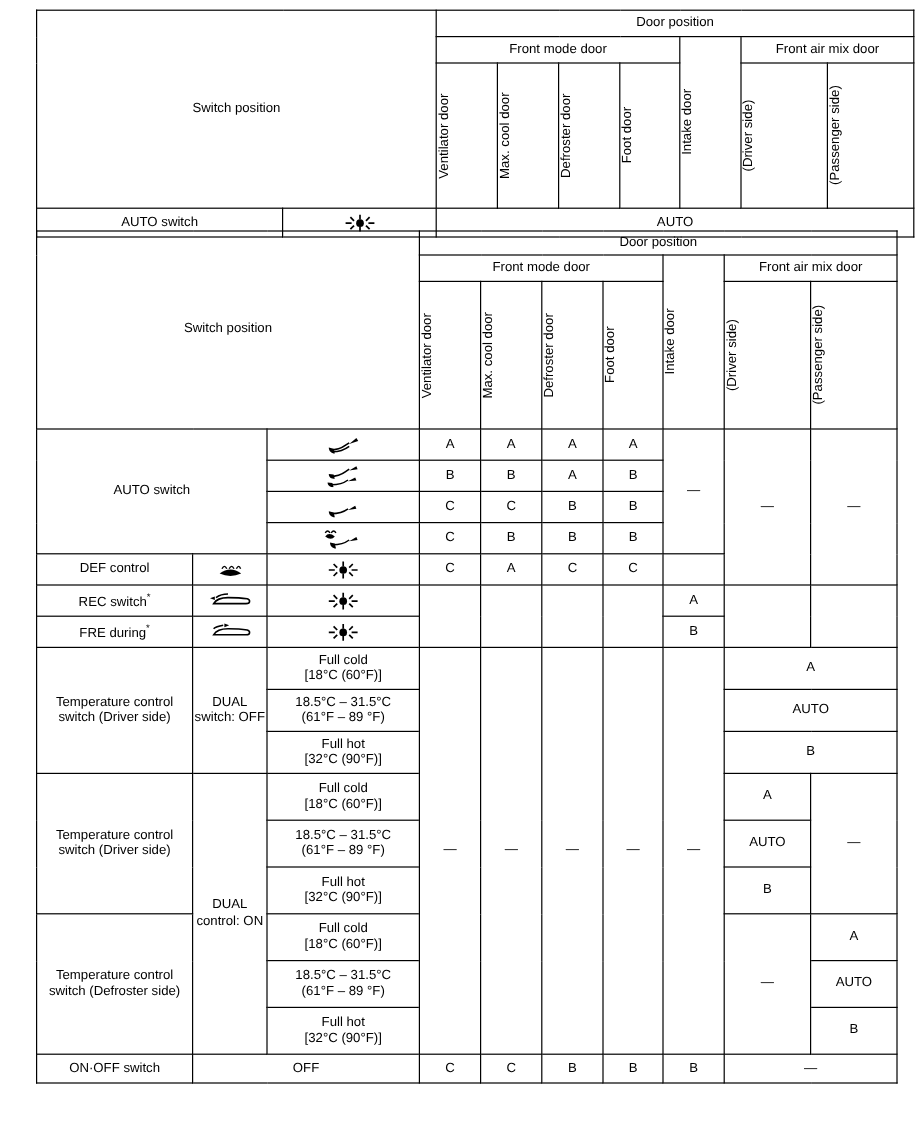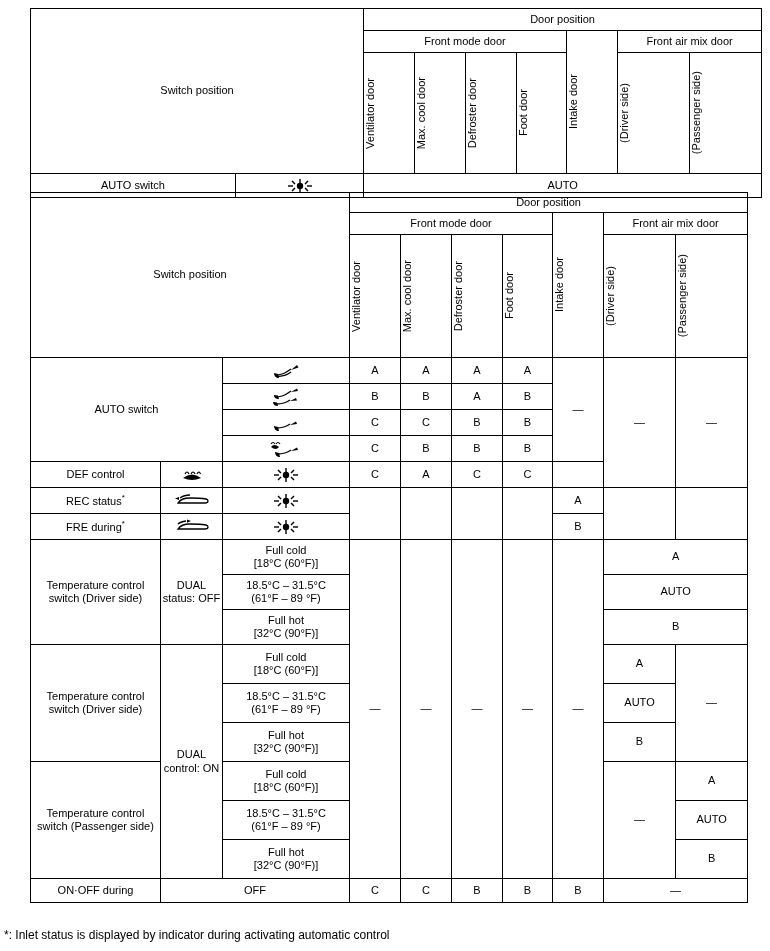--- a/index.html
+++ b/index.html
@@ -285,21 +285,21 @@
         </td>
         <td>C</td>
         <td>A</td>
         <td>C</td>
         <td>C</td>
         <td></td>
       </tr>
 
       <tr>
         <td class="left">
-          <span>REC status</span><span class="sup">*</span>
+          <span>REC switch</span><span class="sup">*</span>
         </td>
         <td class="iconcell">
           <div class="icon-wrap">
             <svg width="40" height="17" viewBox="0 0 40 17">
               <path d="M6 11 q3 -5 12 -5 q10 0 16 1 q2 0.5 2 2 q0 2 -3 2 l-22 0 q-4 0 -5 0 Z" fill="none" stroke="#000" stroke-width="1.3"></path>
               <path d="M8 6 q4 -3 10 -3" stroke="#000" stroke-width="1.3" fill="none"></path>
               <path d="M7 5 l-4 1.5 l4 1.5 Z" fill="#000"></path>
             </svg>
           </div>
         </td>
@@ -357,21 +357,21 @@
               </g>
               <circle cx="15" cy="8" r="3.2" fill="#000"></circle>
             </svg>
           </div>
         </td>
         <td>B</td>
       </tr>
 
       <tr>
         <td class="left" rowspan="3" style="height:105px;">Temperature control switch (Driver side)</td>
-        <td class="left" rowspan="3">DUAL status: OFF</td>
+        <td class="left" rowspan="3">DUAL switch: OFF</td>
         <td class="thin" style="height:35px; white-space:pre-line;">Full cold
 [18°C (60°F)]</td>
         <td rowspan="9">—</td>
         <td rowspan="9">—</td>
         <td rowspan="9">—</td>
         <td rowspan="9">—</td>
         <td rowspan="9">—</td>
         <td colspan="2">A</td>
       </tr>
       <tr>
@@ -398,45 +398,44 @@
 (61°F – 89 °F)</td>
         <td>AUTO</td>
       </tr>
       <tr>
         <td class="thin" style="height:39px; white-space:pre-line;">Full hot
 [32°C (90°F)]</td>
         <td>B</td>
       </tr>
 
       <tr>
-        <td class="left" rowspan="3" style="height:117px;">Temperature control switch (Passenger side)</td>
+        <td class="left" rowspan="3" style="height:117px;">Temperature control switch (Defroster side)</td>
         <td class="thin" style="height:39px; white-space:pre-line;">Full cold
 [18°C (60°F)]</td>
         <td rowspan="3">—</td>
         <td>A</td>
       </tr>
       <tr>
         <td class="thin" style="height:39px; white-space:pre-line;">18.5°C – 31.5°C
 (61°F – 89 °F)</td>
         <td>AUTO</td>
       </tr>
       <tr>
         <td class="thin" style="height:39px; white-space:pre-line;">Full hot
 [32°C (90°F)]</td>
         <td>B</td>
       </tr>
 
       <tr>
-        <td class="left" style="height:24px;">ON·OFF during</td>
+        <td class="left" style="height:24px;">ON·OFF switch</td>
         <td colspan="2">OFF</td>
         <td>C</td>
         <td>C</td>
         <td>B</td>
         <td>B</td>
         <td>B</td>
         <td colspan="2">—</td>
       </tr>
     </tbody>
   </table>
 
-  <div class="footnote">*: Inlet status is displayed by indicator during activating automatic control</div>
 
 </div>
 
 </body></html>

